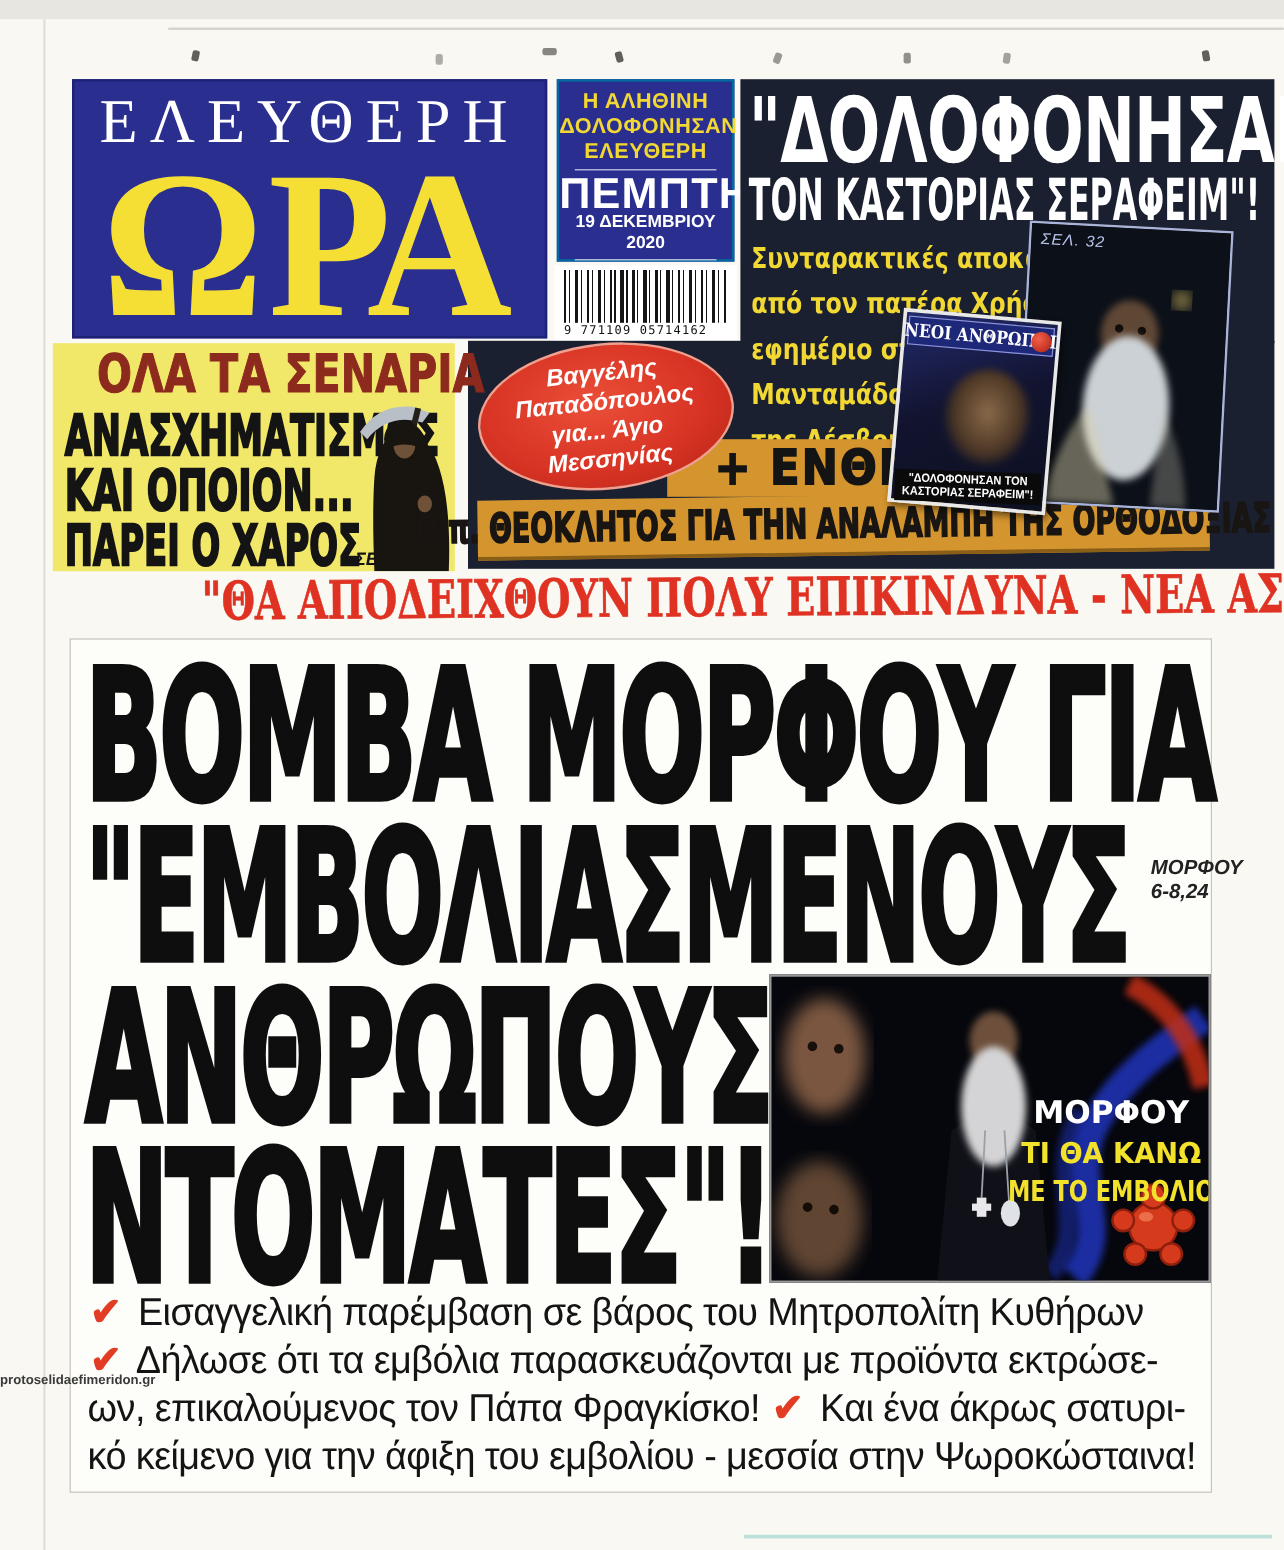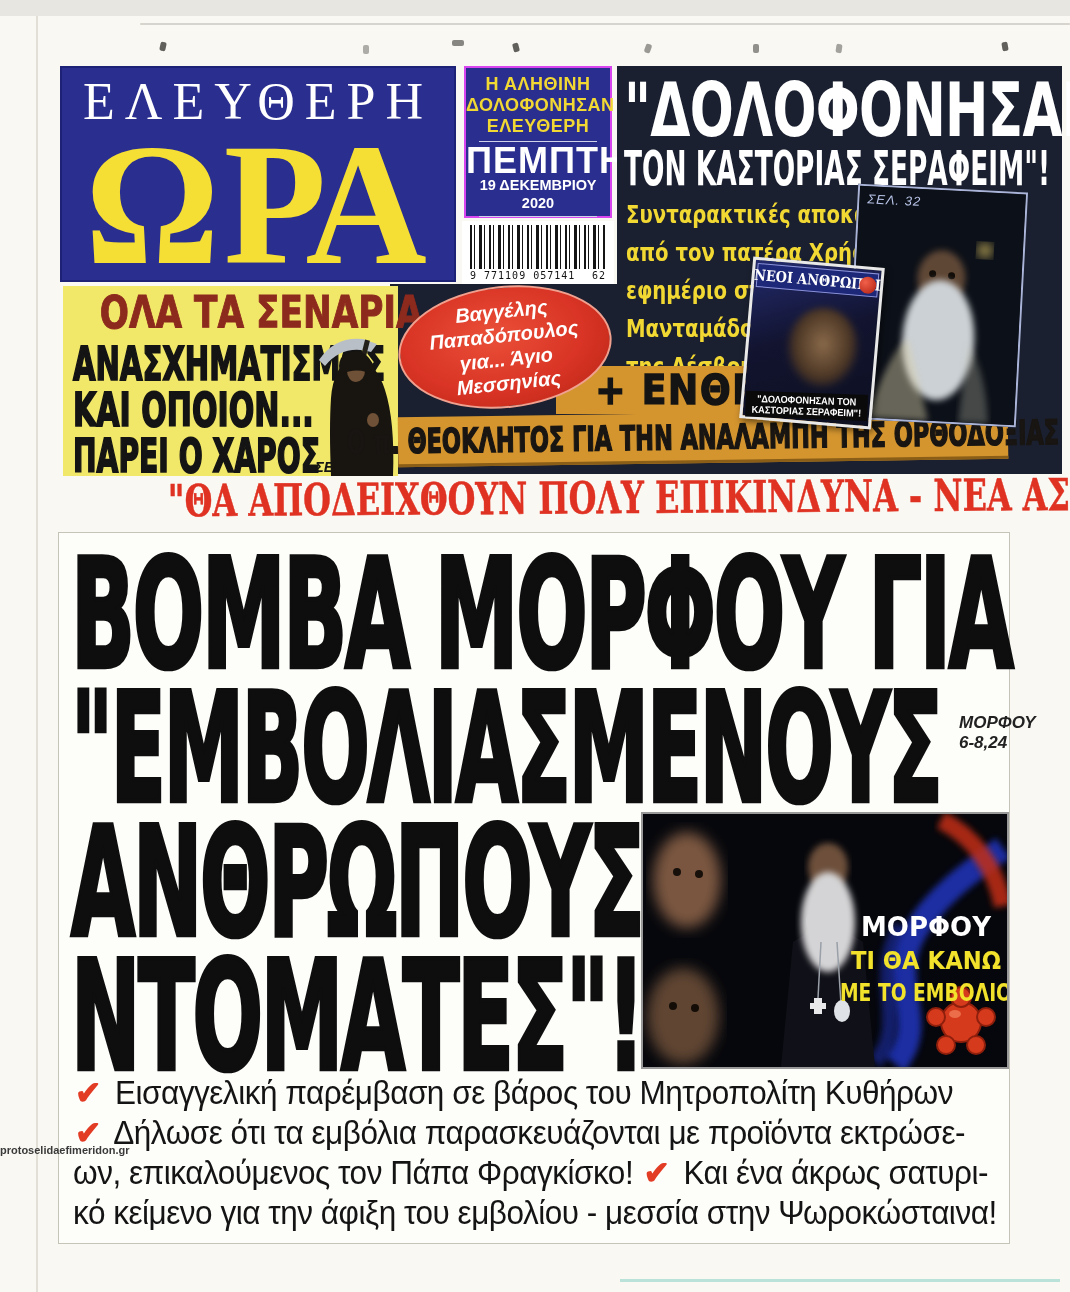--- a/index.html
+++ b/index.html
@@ -23,32 +23,32 @@
   
   .masthead{left:60px;top:50px;width:396px;height:216px;background:var(--masthead-blue);
     border:2px solid #1e2277;display:flex;flex-direction:column;align-items:center;}
   .mast-top{font-family:"Liberation Serif",serif;color:#fff;font-size:52px;letter-spacing:10px;
     margin-top:8px;line-height:1;}
   .mast-main{font-family:"Liberation Serif",serif;color:var(--masthead-yellow);font-weight:bold;
     font-size:168px;line-height:.88;letter-spacing:4px;transform:scaleY(1.04);transform-origin:top;}
 
   
   .infobox{left:464px;top:50px;width:148px;height:152px;background:var(--masthead-blue);
-    border:2px solid #d946ef;color:#fff;text-align:center;padding-top:6px;}
+    border:2px solid #0369a1;color:#fff;text-align:center;padding-top:6px;}
   .tagline .bl{color:#f2d832;font-weight:bold;font-size:18px;line-height:21px;letter-spacing:.5px;}
   .inf-div{width:82%;height:1px;background:#cfd2e8;margin:4px auto;}
   .inf-day{font-size:36px;font-weight:bold;letter-spacing:1px;line-height:30px;}
   .inf-date{font-size:14.5px;font-weight:bold;line-height:18px;}
   .inf-issue{font-size:12.5px;font-weight:bold;line-height:16px;}
   .inf-price{font-size:18px;font-weight:bold;letter-spacing:1px;line-height:22px;margin-top:1px;}
 
   
   .barcode{left:462px;top:205px;width:152px;height:64px;background:#fff;padding:4px 8px 0 8px;}
   .bars{height:44px;background:repeating-linear-gradient(90deg,#141414 0 2px,#fff 2px 4px,#141414 4px 5px,#fff 5px 9px,#141414 9px 12px,#fff 12px 14px,#141414 14px 15px,#fff 15px 19px);}
-  .bc-digits{display:flex;justify-content:space-between;font-family:"DejaVu Sans Mono",monospace;
+  .bc-digits{display:flex;font-family:"DejaVu Sans Mono",monospace;
     font-size:10px;letter-spacing:1px;color:#111;margin-top:1px;}
 
   
   .dark-upper{left:617px;top:50px;width:445px;height:220px;background:var(--dark-panel);}
   .dark-lower{left:390px;top:268px;width:672px;height:190px;background:var(--dark-panel);}
 
   
   .tr-h1{left:624px;top:56px;color:#fff;font-family:"DejaVu Sans",sans-serif;font-weight:bold;
     font-size:74px;line-height:1;transform:scale(.70,1.02);transform-origin:left top;letter-spacing:-1px;}
   .tr-h2{left:624px;top:128px;color:#fff;font-family:"DejaVu Sans",sans-serif;font-weight:bold;
@@ -72,21 +72,21 @@
   .mag-logo{position:absolute;right:1px;top:3px;width:17px;height:17px;border-radius:50%;
     background:radial-gradient(circle at 35% 35%,#f0604a,#b01f10);}
   .mag-face{position:absolute;left:38px;top:42px;width:72px;height:80px;border-radius:50%;
     background:radial-gradient(ellipse at 50% 45%,#8a6a4a 0%,#4a3categorical524 55%,transparent 75%);
     background:radial-gradient(ellipse at 50% 45%,#8a6a4a 0%,#4a3524 55%,rgba(0,0,0,0) 75%);filter:blur(3px);}
   .mag-cap{position:absolute;left:2px;bottom:2px;right:2px;background:#0a0a0a;padding:2px 1px;
     transform:rotate(-3deg);text-align:center;}
   .mag-cap .bl{color:#fff;font-weight:bold;font-size:10px;line-height:11px;white-space:nowrap;transform:scaleX(.92);}
 
   
-  .ybox{left:63px;top:270px;width:335px;height:190px;background:var(--box-yellow);padding-top:4px;}
+  .ybox{left:44px;top:270px;width:335px;height:190px;background:var(--box-yellow);padding-top:4px;}
   .kicker{text-align:center;color:var(--kicker-red);font-family:"DejaVu Sans",sans-serif;font-weight:bold;
     font-size:44px;line-height:46px;transform:scale(.78,1);transform-origin:center top;white-space:nowrap;
     -webkit-text-stroke:1px var(--kicker-red);}
   .yline{position:absolute;left:10px;color:#141414;font-family:"DejaVu Sans",sans-serif;font-weight:bold;
     font-size:47px;line-height:1;-webkit-text-stroke:2px #141414;white-space:nowrap;transform-origin:left top;}
   .yl1{top:54px;transform:scale(.62,1.0);}
   .yl2{top:100px;transform:scale(.64,1.0);}
   .yl3{top:146px;transform:scale(.60,1.0);}
   .ypage{position:absolute;left:252px;top:172px;font-style:italic;font-weight:bold;font-size:15px;color:#141414;}
   .reaper{position:absolute;right:-2px;bottom:0;width:95px;height:150px;}

